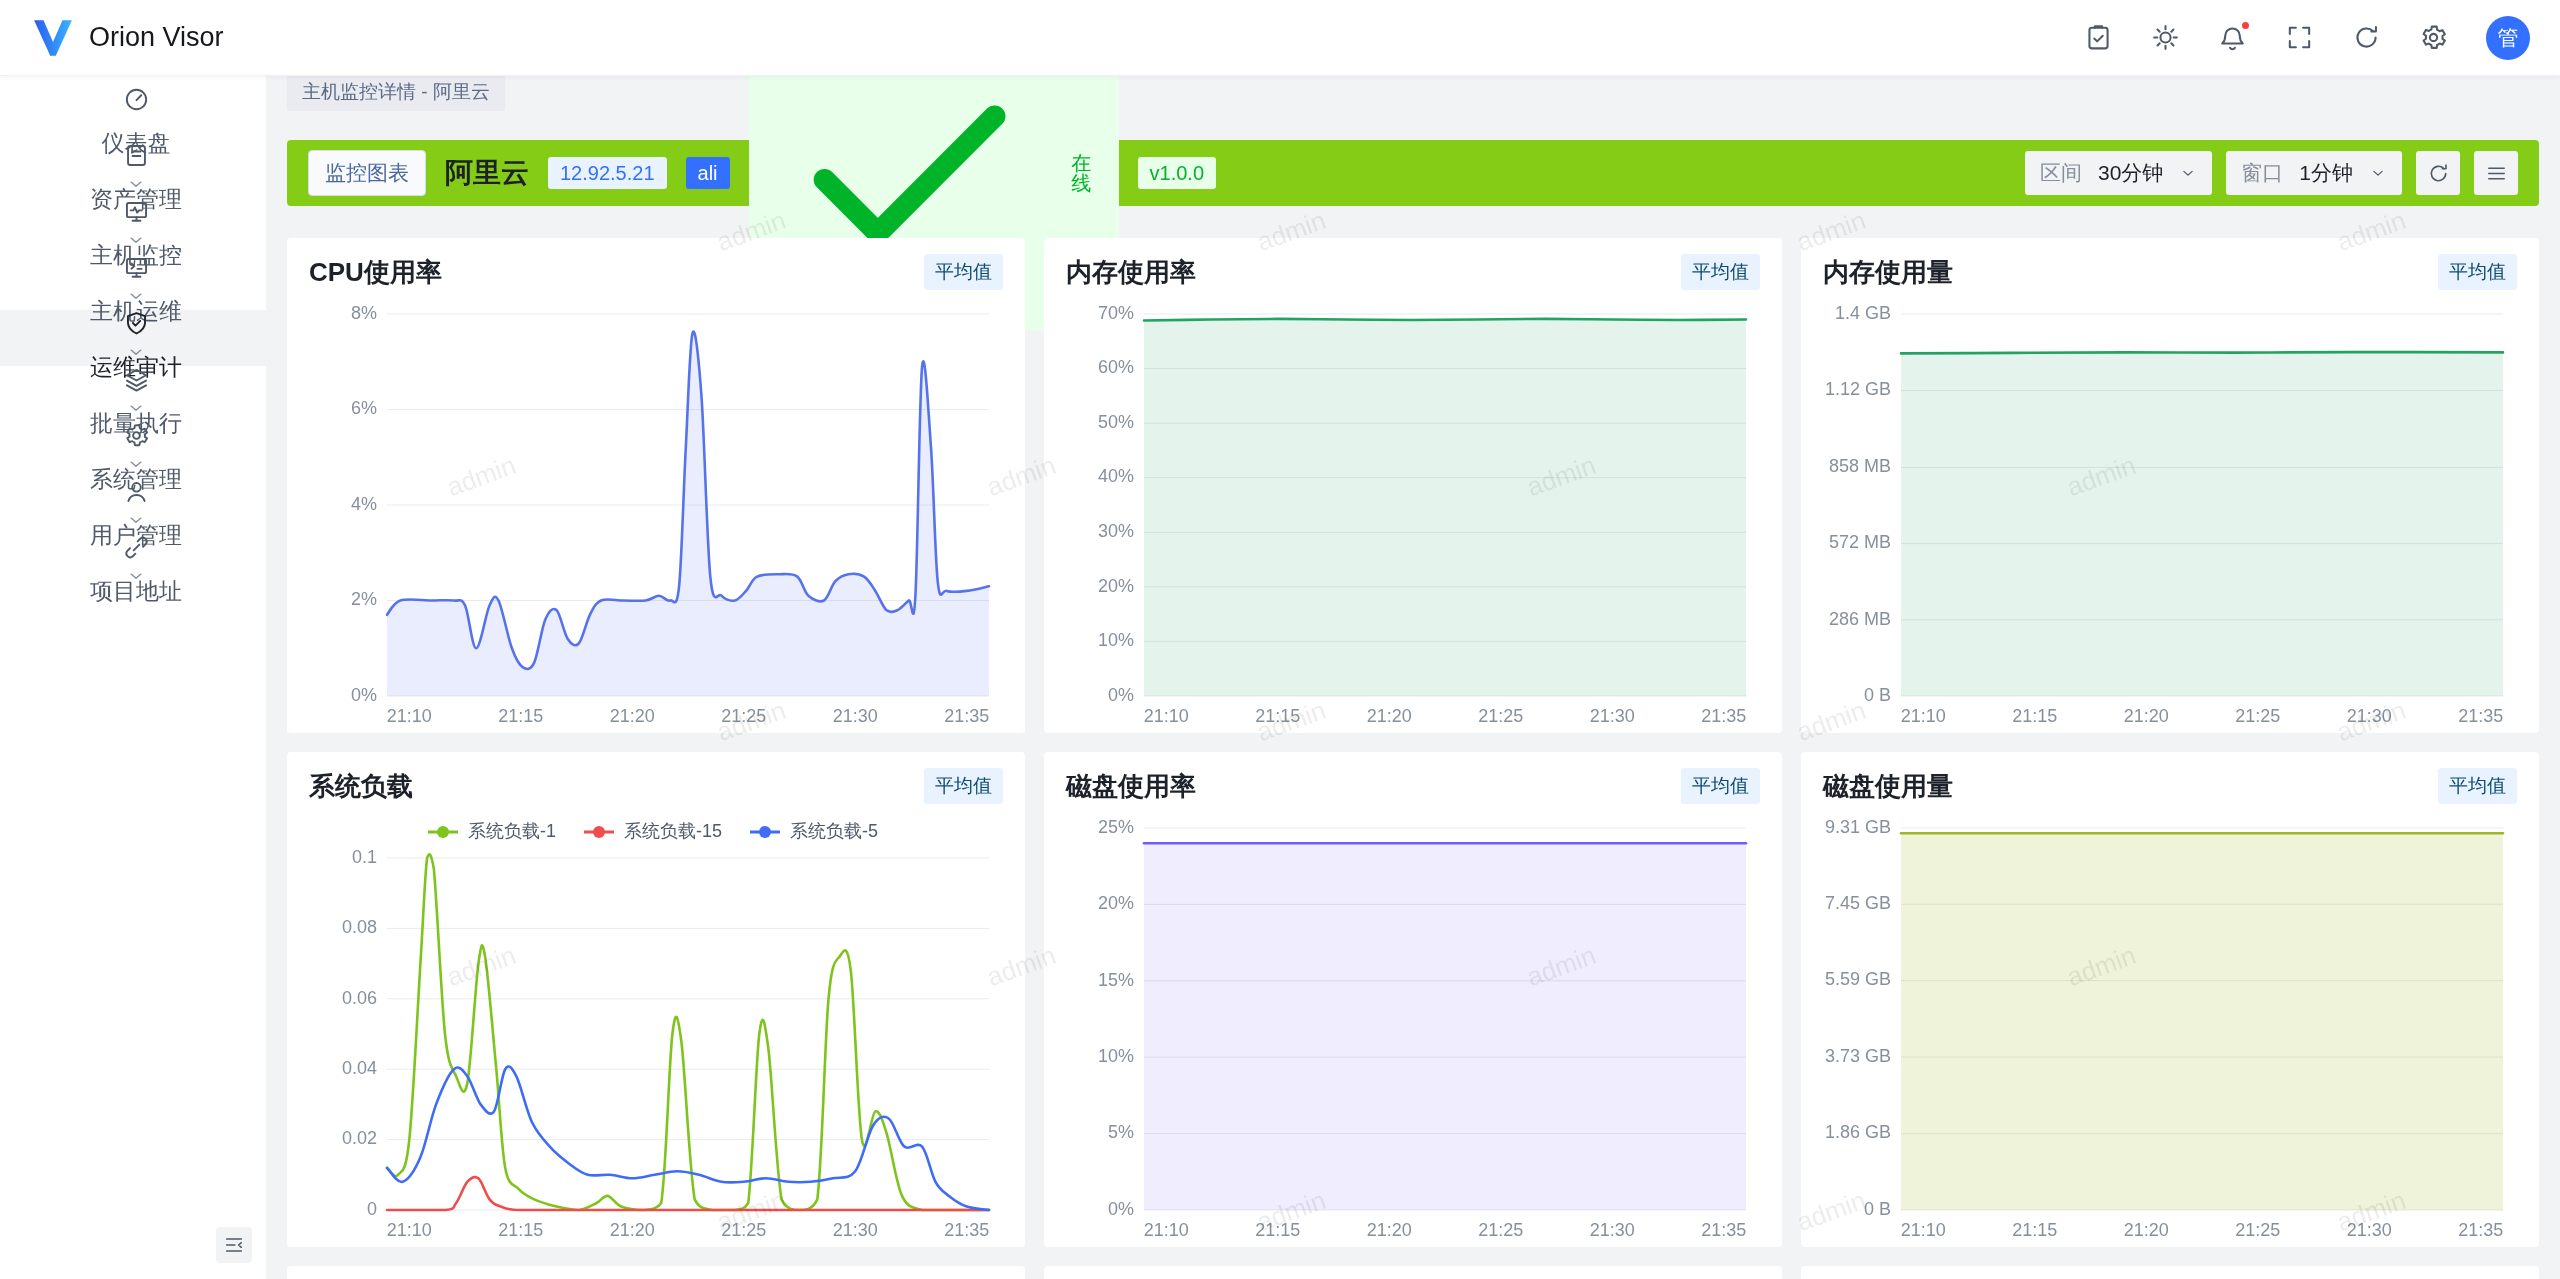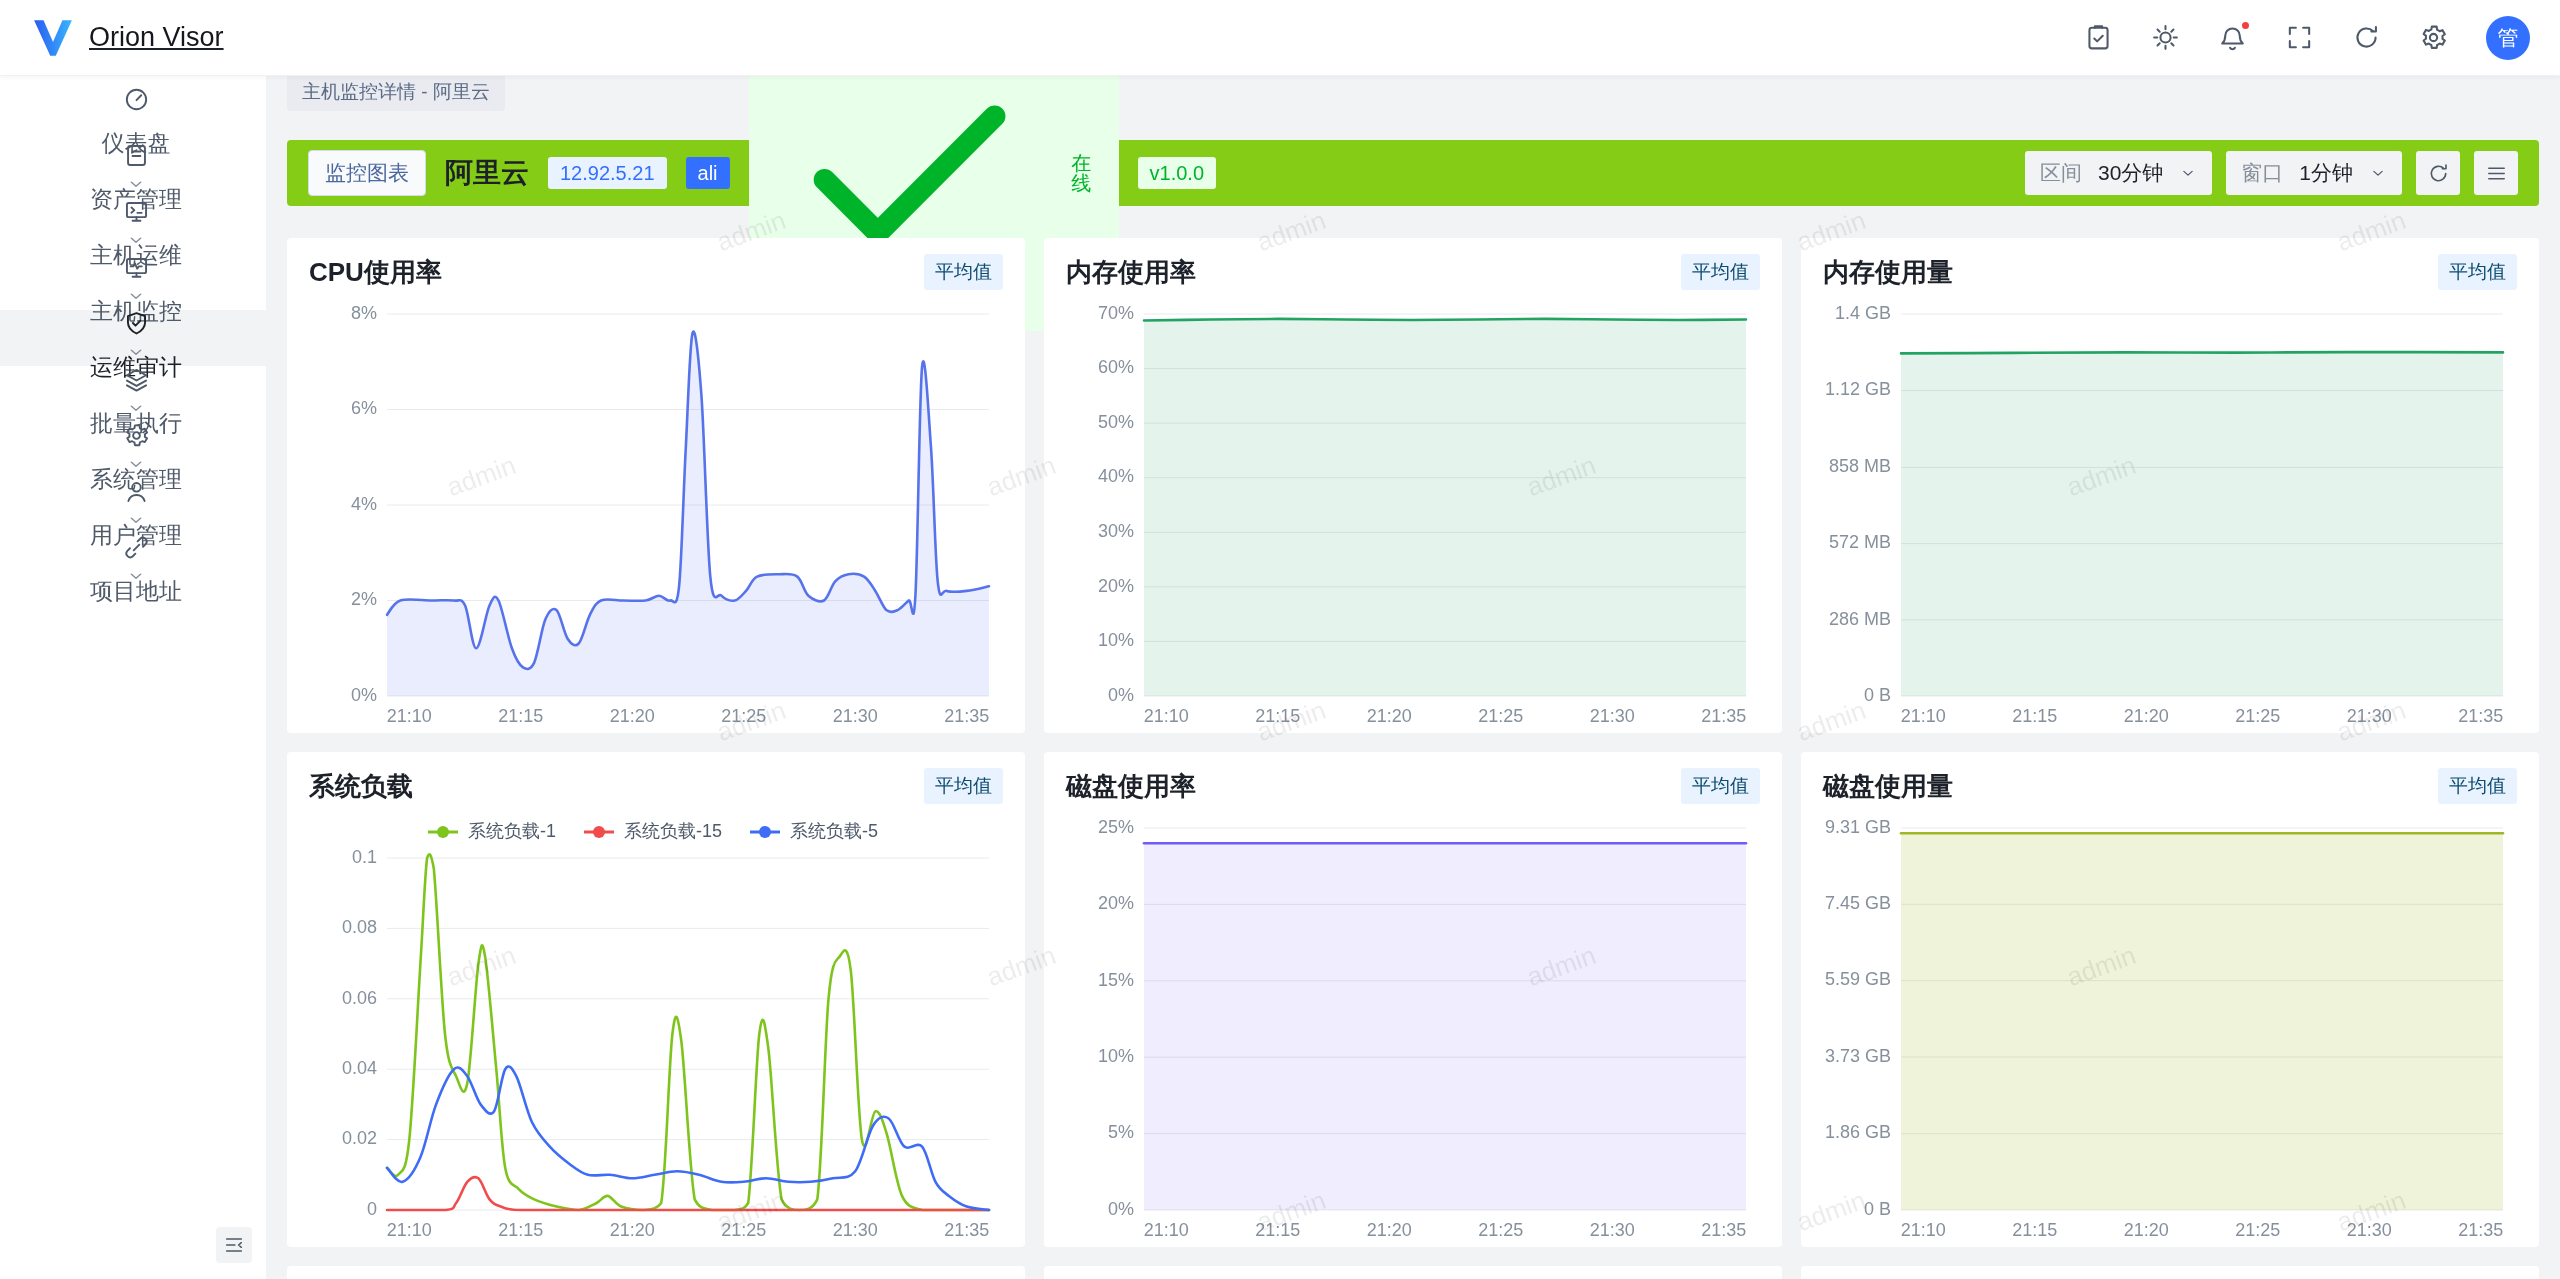--- a/index.html
+++ b/index.html
@@ -3,21 +3,21 @@
 <meta charset="utf-8">
 <style>
   *{margin:0;padding:0;box-sizing:border-box;}
   html,body{width:2560px;height:1279px;overflow:hidden;background:#fff;
     font-family:"Liberation Sans","DejaVu Sans",sans-serif;color:#1d2129;}
 
   
   .header{position:fixed;top:0;left:0;right:0;height:76px;background:#fff;z-index:100;
     display:flex;align-items:center;justify-content:space-between;padding:0 30px;
     border-bottom:1px solid #f0f1f3;box-shadow:0 2px 4px rgba(29,33,41,.04);}
-  .logo{display:flex;align-items:center;gap:13px;text-decoration:underline;}
+  .logo{display:flex;align-items:center;gap:13px;}
   .logo-mark{width:46px;height:40px;}
   .logo-text{font-size:27px;font-weight:500;color:#16181d;}
   .header-actions{display:flex;align-items:center;gap:38px;}
   .hicon{width:29px;height:29px;color:#4e5969;position:relative;cursor:pointer;}
   .badge-dot{position:absolute;top:-3px;right:-4px;width:11px;height:11px;background:#f53f3f;
     border:2px solid #fff;border-radius:50%;}
   .avatar{width:44px;height:44px;border-radius:50%;background:#3370ff;color:#fff;font-size:21px;
     display:flex;align-items:center;justify-content:center;cursor:pointer;}
 
   
@@ -158,43 +158,43 @@
           </svg>
         </span>
         <span class="label">资产管理</span>
         <span class="chev" data-icon="chevron-down-icon">
           <svg viewBox="0 0 24 24" fill="none" stroke="currentColor" stroke-width="1.7" stroke-linecap="round" stroke-linejoin="round">
             <path d="M6.5 9.8l5.5 5 5.5-5"></path>
           </svg>
         </span>
       </div>
       <div class="side-item">
+        <span class="icon" data-icon="host-monitor-icon">
+          <svg viewBox="0 0 24 24" fill="none" stroke="currentColor" stroke-width="1.7" stroke-linecap="round" stroke-linejoin="round">
+            <rect x="3.5" y="4.5" width="17" height="12.5" rx="1.5"></rect>
+            <path d="M12 17v3.2M8.5 20.2h7"></path>
+            <path d="M6.8 11h2.4l1.4-2.6 2 4.6 1.5-2h2.6"></path>
+          </svg>
+        </span>
+        <span class="label">主机监控</span>
+        <span class="chev" data-icon="chevron-down-icon">
+          <svg viewBox="0 0 24 24" fill="none" stroke="currentColor" stroke-width="1.7" stroke-linecap="round" stroke-linejoin="round">
+            <path d="M6.5 9.8l5.5 5 5.5-5"></path>
+          </svg>
+        </span>
+      </div>
+      <div class="side-item">
         <span class="icon" data-icon="host-ops-icon">
           <svg viewBox="0 0 24 24" fill="none" stroke="currentColor" stroke-width="1.7" stroke-linecap="round" stroke-linejoin="round">
             <rect x="3.5" y="4.5" width="17" height="12.5" rx="1.5"></rect>
             <path d="M12 17v3.2M8.5 20.2h7"></path>
             <path d="M7.5 8.5l2.6 2.3-2.6 2.3M12.8 13.2h3.8"></path>
           </svg>
         </span>
         <span class="label">主机运维</span>
-        <span class="chev" data-icon="chevron-down-icon">
-          <svg viewBox="0 0 24 24" fill="none" stroke="currentColor" stroke-width="1.7" stroke-linecap="round" stroke-linejoin="round">
-            <path d="M6.5 9.8l5.5 5 5.5-5"></path>
-          </svg>
-        </span>
-      </div>
-      <div class="side-item">
-        <span class="icon" data-icon="host-monitor-icon">
-          <svg viewBox="0 0 24 24" fill="none" stroke="currentColor" stroke-width="1.7" stroke-linecap="round" stroke-linejoin="round">
-            <rect x="3.5" y="4.5" width="17" height="12.5" rx="1.5"></rect>
-            <path d="M12 17v3.2M8.5 20.2h7"></path>
-            <path d="M6.8 11h2.4l1.4-2.6 2 4.6 1.5-2h2.6"></path>
-          </svg>
-        </span>
-        <span class="label">主机监控</span>
         <span class="chev" data-icon="chevron-down-icon">
           <svg viewBox="0 0 24 24" fill="none" stroke="currentColor" stroke-width="1.7" stroke-linecap="round" stroke-linejoin="round">
             <path d="M6.5 9.8l5.5 5 5.5-5"></path>
           </svg>
         </span>
       </div>
       <div class="side-item active">
         <span class="icon" data-icon="audit-icon">
           <svg viewBox="0 0 24 24" fill="none" stroke="currentColor" stroke-width="1.7" stroke-linecap="round" stroke-linejoin="round">
             <path d="M12 2.8l7.6 2.7v5.6c0 4.6-3.1 7.6-7.6 9.8-4.5-2.2-7.6-5.2-7.6-9.8V5.5z"></path>

